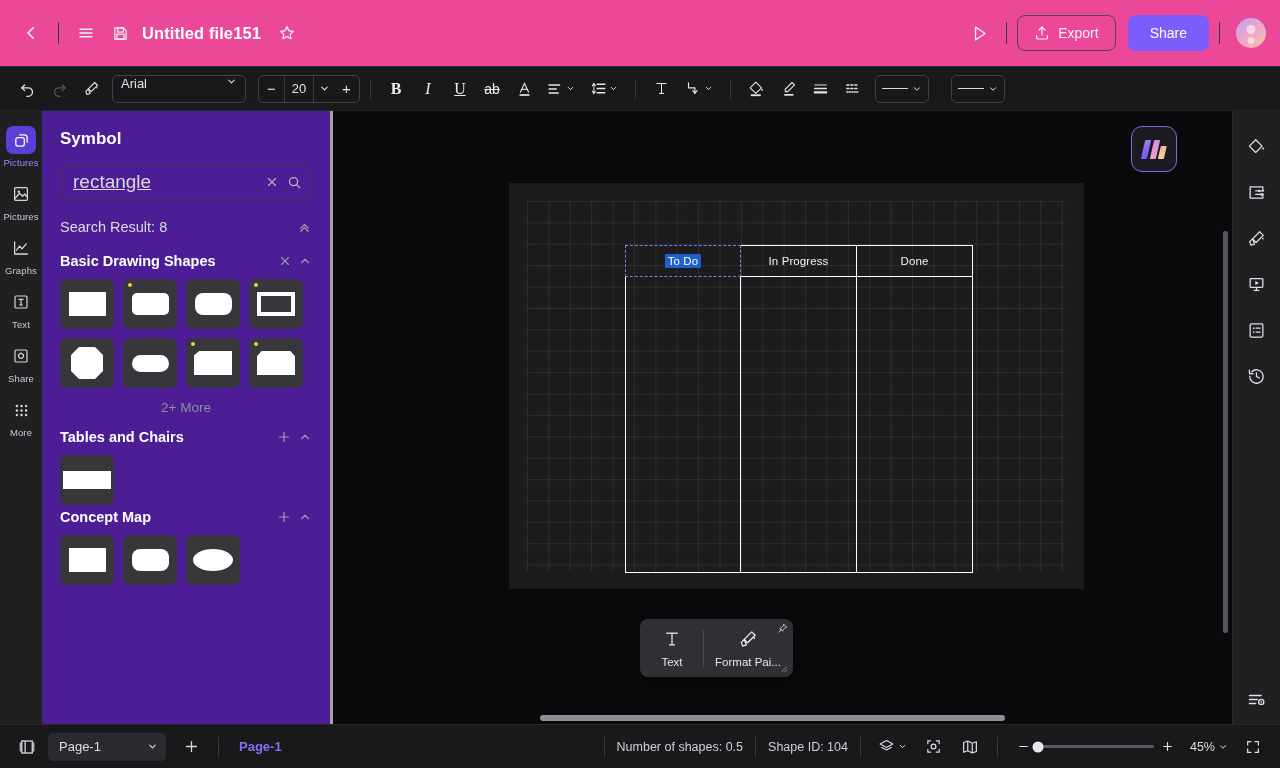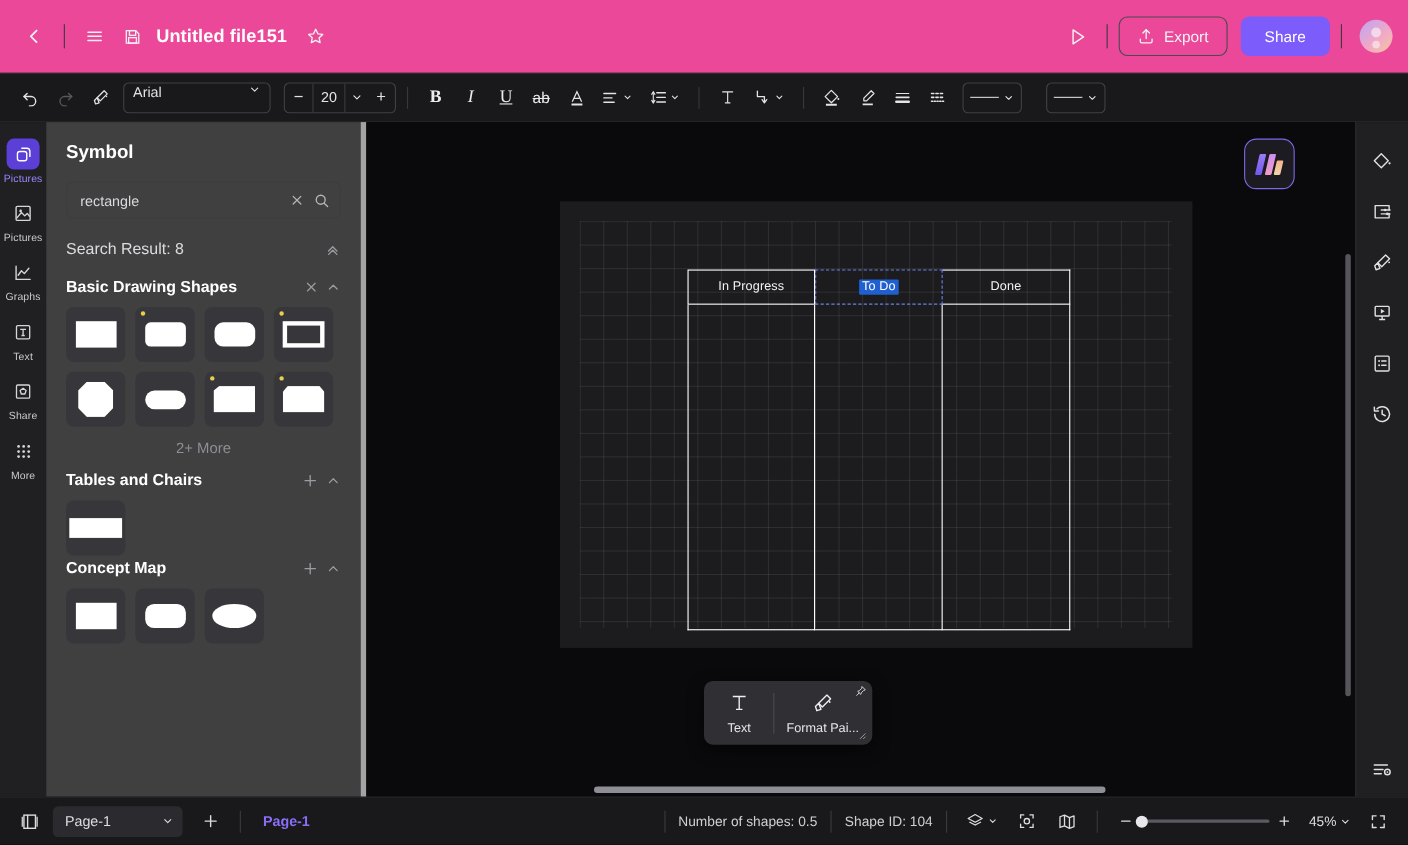--- a/index.html
+++ b/index.html
@@ -116,30 +116,30 @@
   .rail-ico {
     width: 30px; height: 28px; border-radius: 7px;
     display: flex; align-items: center; justify-content: center;
   }
   .rail-item.active .rail-ico { background: #5b3fd6; }
   .rail-item.active .rail-lbl { color: #9d86fb; }
   .rail-lbl { font-size: 9.5px; color: #c9c9cf; letter-spacing: .1px; }
 
   
   .panel {
-    width: 291px; flex: 0 0 291px; background: #404040;
-    border-right: 5px solid #a3a3a3;
+    width: 291px; flex: 0 0 291px; background: #4c1d95;
+    border-right: 3px solid #a3a3a3;
     padding: 0 18px; overflow: hidden; position: relative;
   }
   .panel-title { font-size: 17px; font-weight: bold; color: #fff; margin: 18px 0 16px; }
   .search-box {
     height: 34px; border: 1px solid #3c3c42; border-radius: 7px;
     display: flex; align-items: center; padding: 0 9px 0 12px; gap: 8px;
   }
-  .search-val { flex: 1; font-size: 13px; color: #d9d9de; }
+  .search-val { flex: 1; font-size: 19px; color: #d9d9de; text-decoration: underline; }
   .search-ico { color: #b4b4ba; cursor: pointer; display: flex; align-items: center; }
   .result-row {
     display: flex; align-items: center; justify-content: space-between;
     margin: 20px 0 14px;
   }
   .result-lbl { font-size: 14.5px; color: #dcdce0; }
   .sec-head {
     display: flex; align-items: center; gap: 6px; margin: 18px 0 10px;
   }
   .sec-title { font-size: 14.5px; font-weight: bold; color: #ffffff; flex: 1; }
@@ -700,29 +700,29 @@
         <div class="shape-cell">
             <span class="sh sh-ell"></span>
           </div>
       </div>
     </div>
 
     <div class="canvas-wrap">
       <div class="page">
         <div class="grid-area">
           <div class="kanban">
+            <div class="kcol selected">
+              <div class="kcol-head">
+                <span class="sel-text">To Do</span>
+              </div>
+              <div class="kcol-body"></div>
+            </div>
             <div class="kcol">
               <div class="kcol-head">
                 <span>In Progress</span>
-              </div>
-              <div class="kcol-body"></div>
-            </div>
-            <div class="kcol selected">
-              <div class="kcol-head">
-                <span class="sel-text">To Do</span>
               </div>
               <div class="kcol-body"></div>
             </div>
             <div class="kcol">
               <div class="kcol-head">
                 <span>Done</span>
               </div>
               <div class="kcol-body"></div>
             </div>
           </div>

